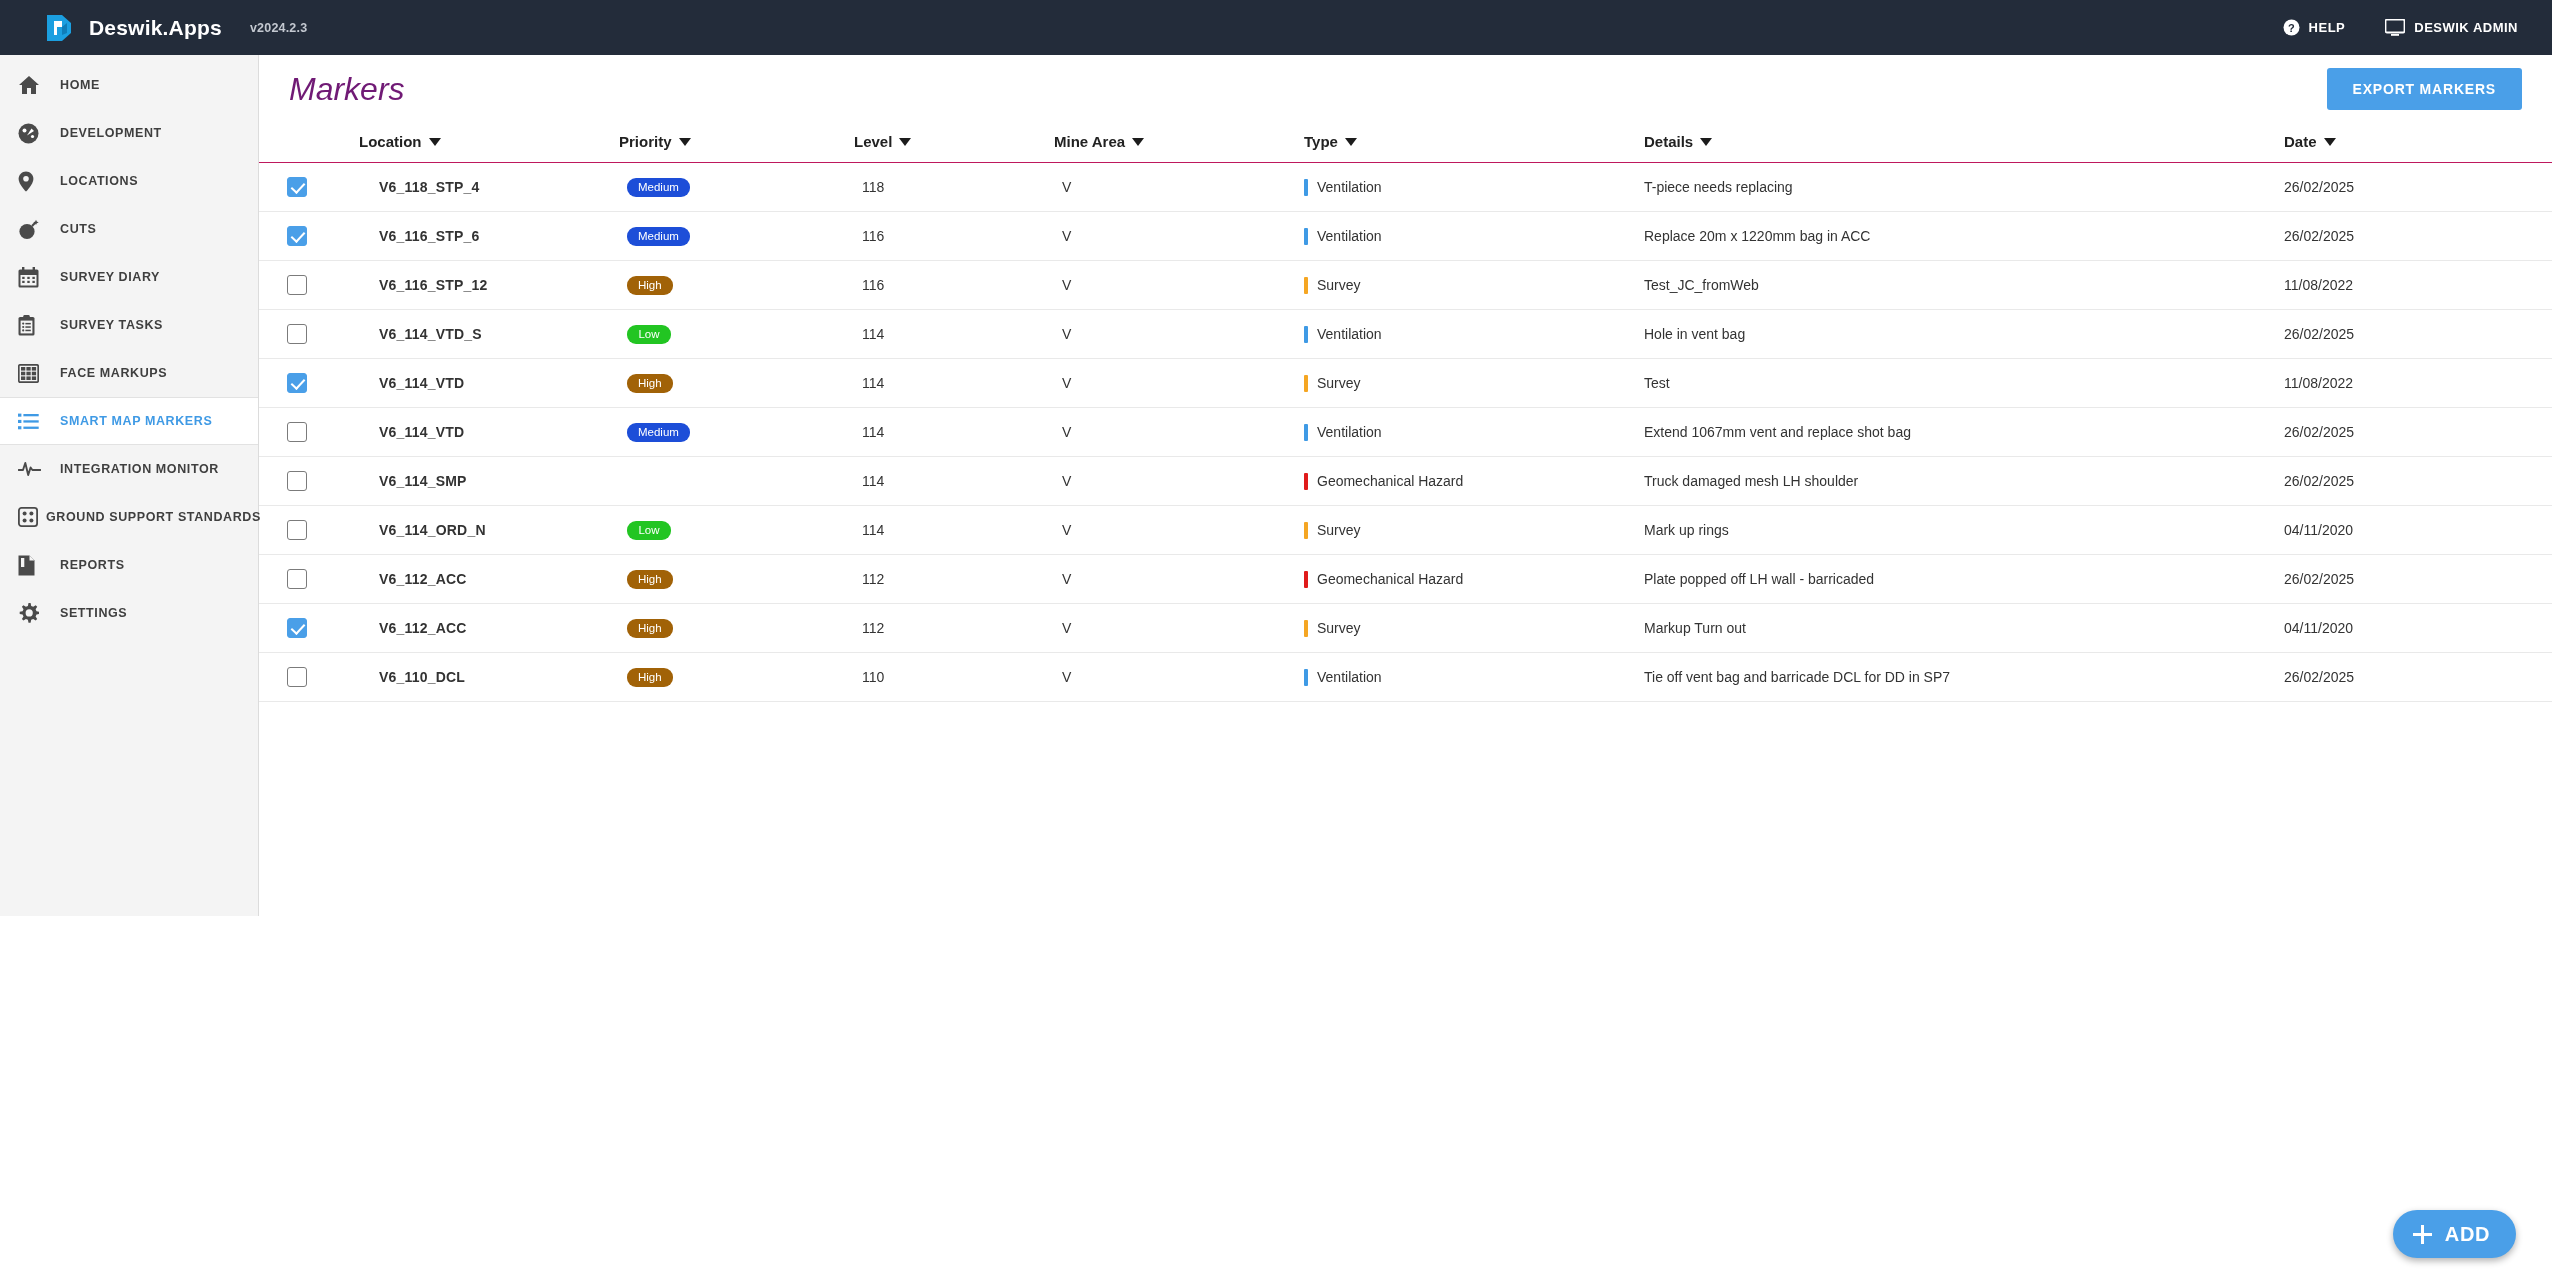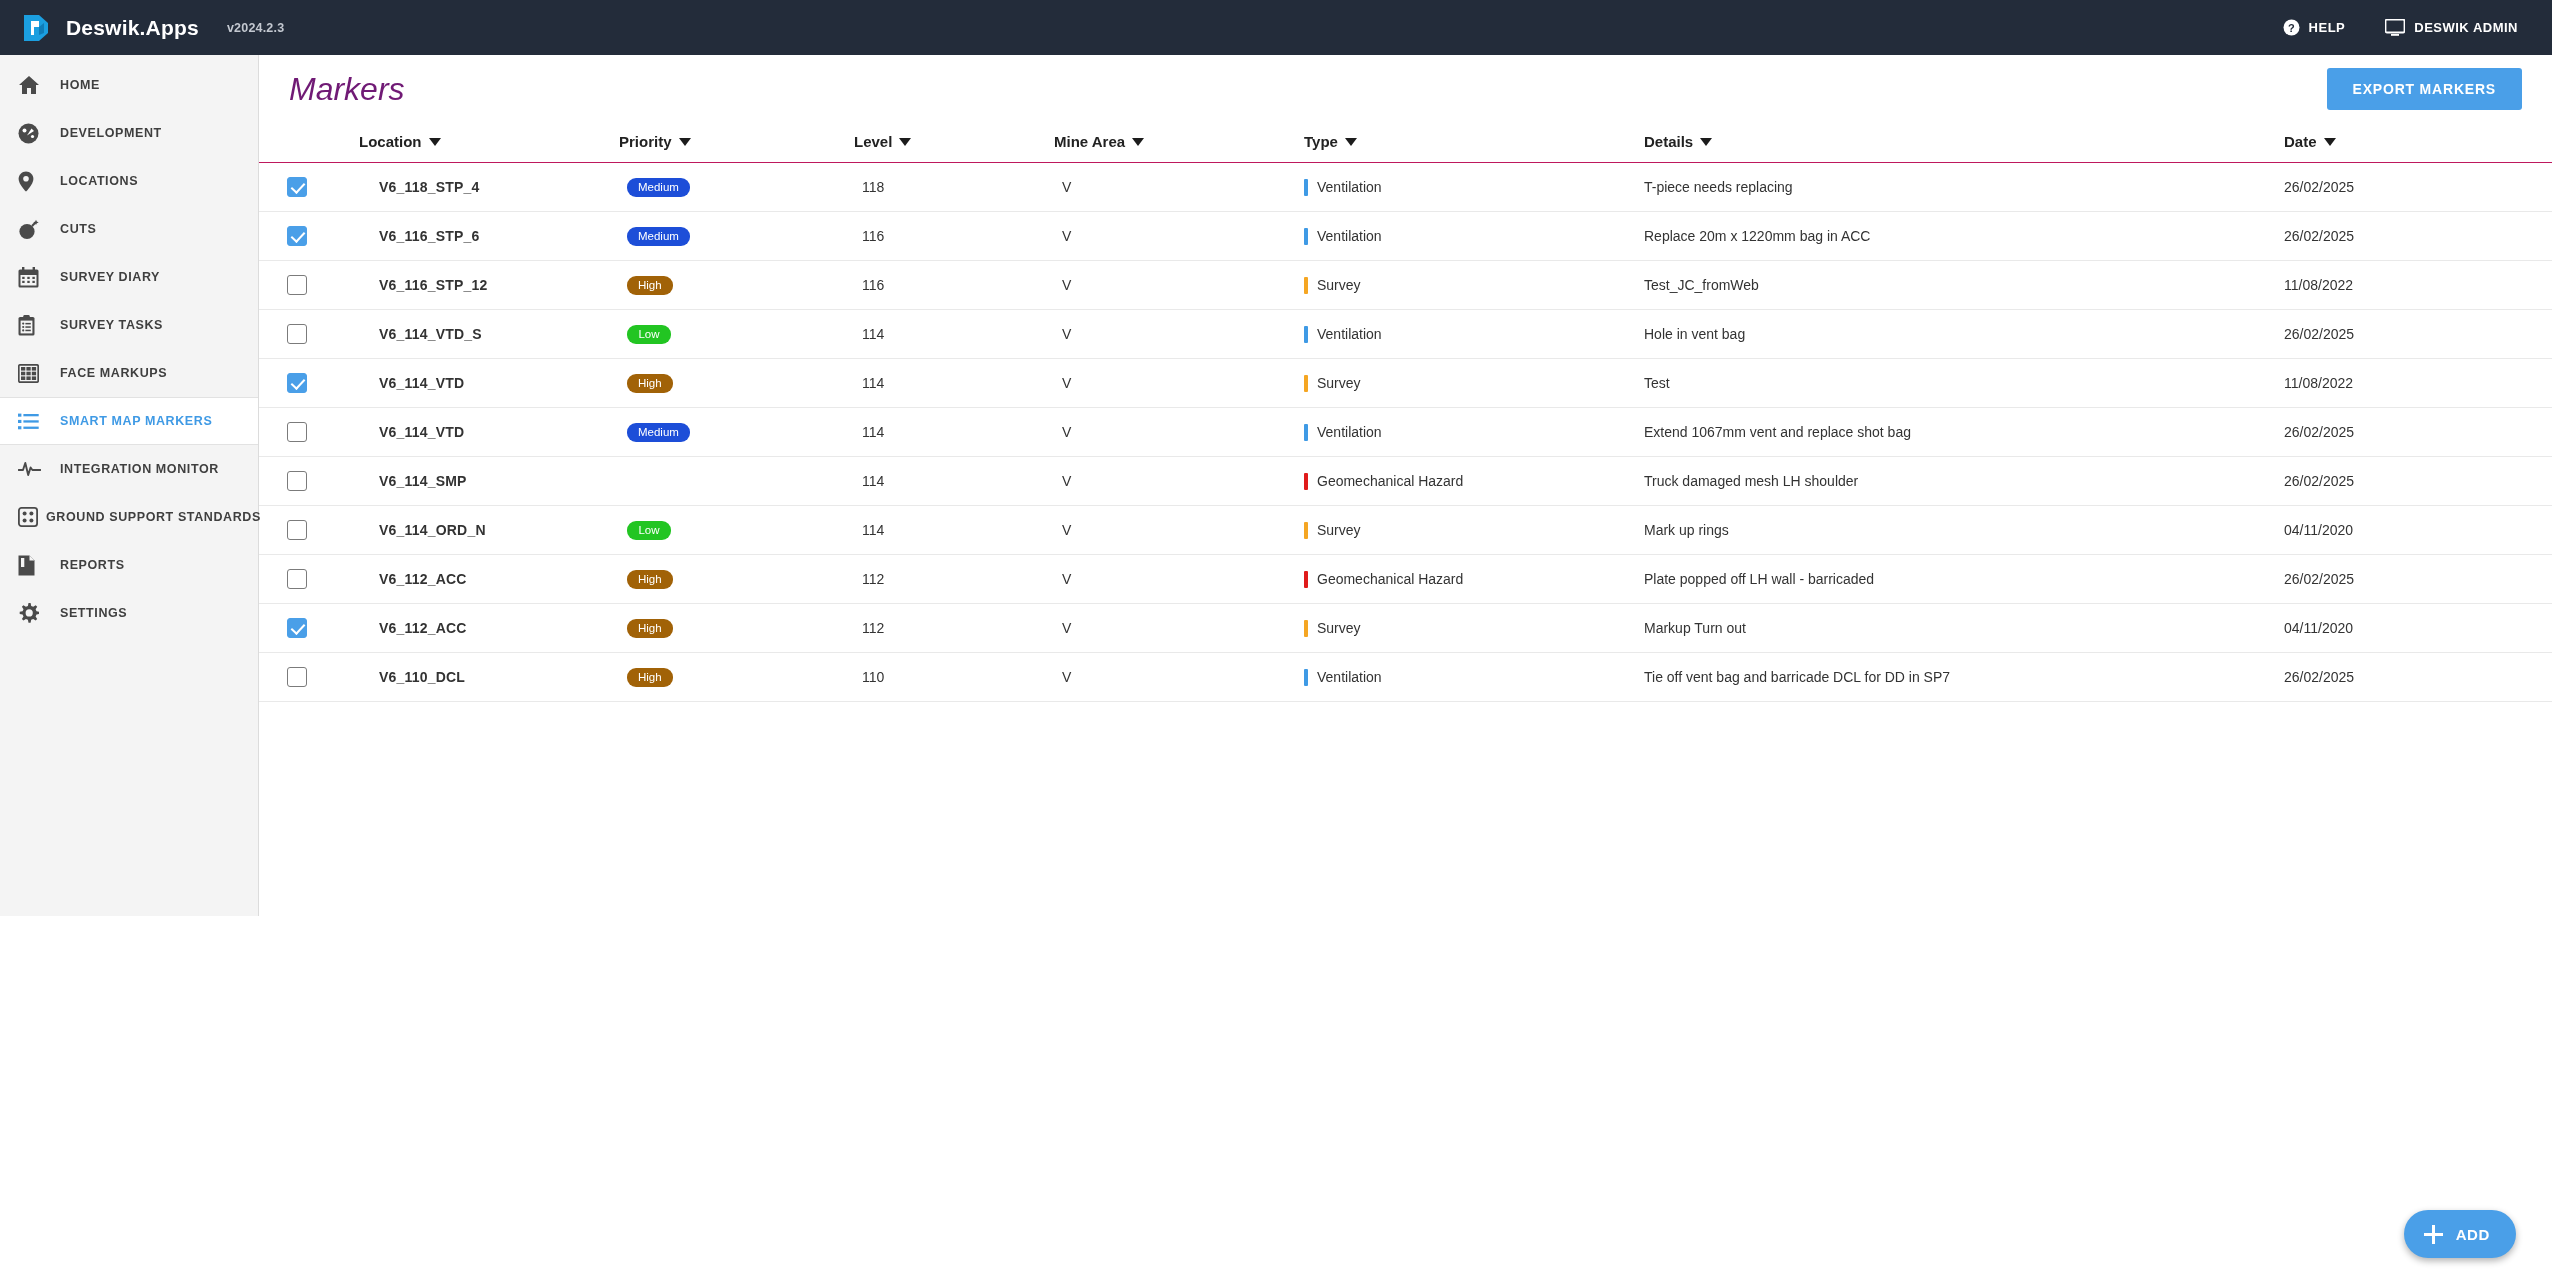--- a/index.html
+++ b/index.html
@@ -9,20 +9,21 @@
     background: #ffffff;
     overflow: hidden;
   }
   
   .topbar {
     position: absolute; top: 0; left: 0;
     width: 2552px; height: 55px;
     background: #232c3a;
     display: flex; align-items: center;
     z-index: 20;
+    padding-left: 23px;
   }
   .brand { display: flex; align-items: center; padding-left: 22px; }
   .logo-mark {
     width: 28px; height: 30px;
     position: relative; margin-right: 16px;
   }
   .logo-mark svg { display: block; }
   .brand-title {
     color: #ffffff; font-size: 21px; font-weight: bold;
     letter-spacing: .2px;
@@ -153,21 +154,21 @@
   .cell-pad-8 { padding-left: 8px; }
 
   
   .fab {
     position: absolute; right: 36px; bottom: 22px;
     background: #4a9fe8; color: #fff;
     border: none; border-radius: 26px;
     height: 48px; padding: 0 26px 0 20px;
     display: flex; align-items: center; gap: 13px;
     font-family: "Liberation Sans", sans-serif;
-    font-size: 15px; font-weight: bold; letter-spacing: .6px;
+    font-size: 20px; font-weight: bold; letter-spacing: .6px;
     box-shadow: 0 3px 7px rgba(0,0,0,.3);
     cursor: pointer;
   }
   .plus {
     position: relative; width: 19px; height: 19px; flex: 0 0 19px;
   }
   .plus::before, .plus::after {
     content: ""; position: absolute; background: #fff;
   }
   .plus::before { left: 8px; top: 0; width: 3px; height: 19px; }

